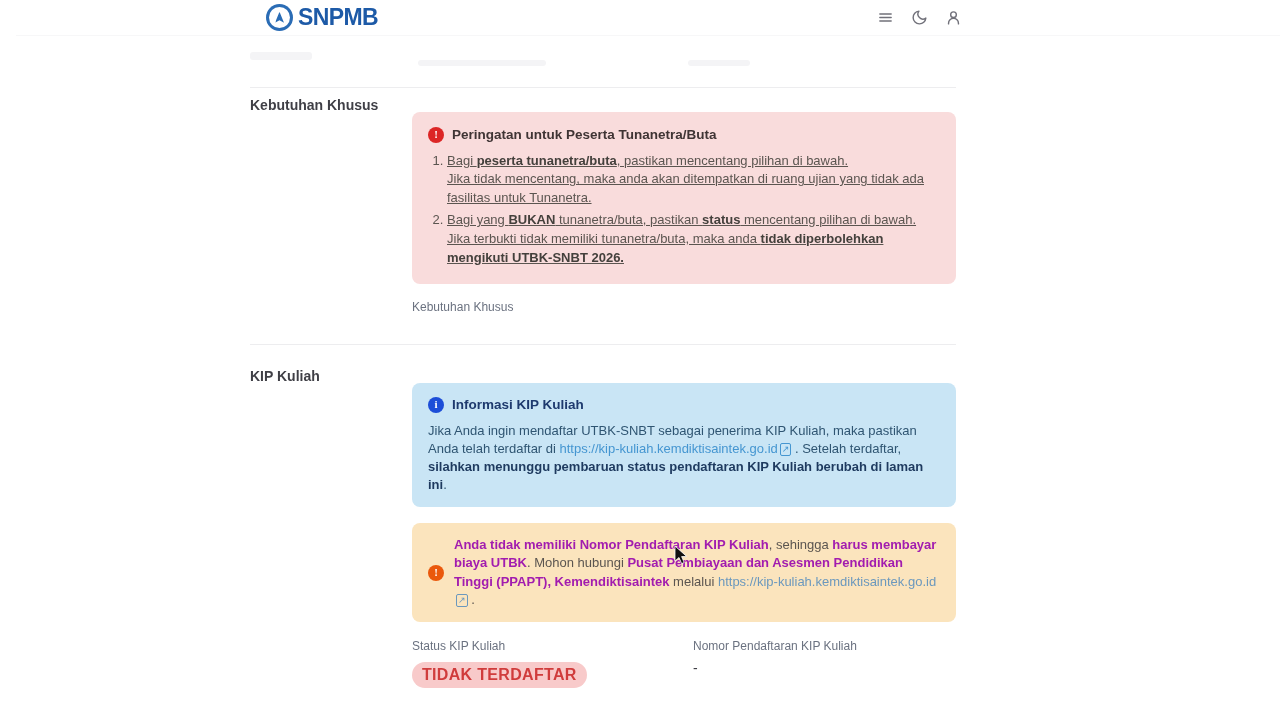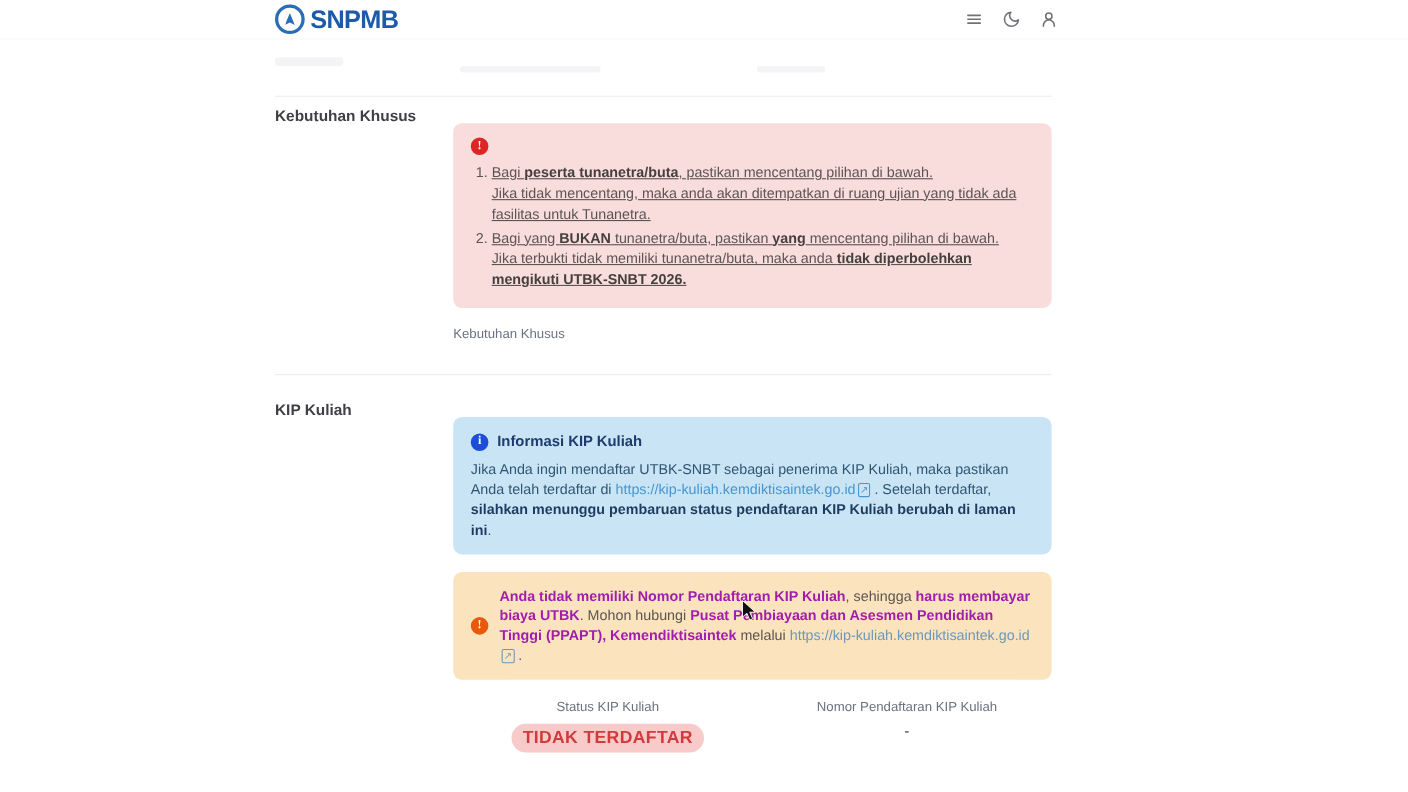--- a/index.html
+++ b/index.html
@@ -2,21 +2,21 @@
 <html><head>
 <meta charset="utf-8">
 <style>
   * { box-sizing: border-box; margin: 0; padding: 0; }
   html,body { width:1280px; height:720px; overflow:hidden; }
   body {
     font-family: "Liberation Sans", sans-serif;
     background:#ffffff; color:#3f3f46; position:relative;
   }
   
-  .header { position:absolute; top:0; left:0; right:0; height:36px; background:#fff; border-bottom:1px solid #f7f7f8; z-index:5; }
+  .header { position:absolute; top:0; left:16px; right:0; height:36px; background:#fff; border-bottom:1px solid #f7f7f8; z-index:5; }
   .brand { position:absolute; left:250px; top:4px; display:flex; align-items:center; gap:5px; }
   .emblem { width:27px; height:27px; border-radius:50%; background:#2a6cb5; position:relative; flex:none; }
   .emblem::before { content:""; position:absolute; inset:3px; background:#fff; border-radius:50%; }
   .emblem::after { content:""; position:absolute; left:50%; top:50%; width:9px; height:11px;
     transform:translate(-50%,-52%); background:#2a6cb5; clip-path:polygon(50% 0,100% 100%,50% 78%,0 100%); }
   .brand-text { font-size:23px; font-weight:800; color:#1d5aa7; letter-spacing:-0.6px; }
   .header-icons { position:absolute; right:318px; top:9px; display:flex; gap:17px; align-items:center; }
   .hicon { width:17px; height:17px; color:#71717a; cursor:pointer; }
   .hicon svg { width:100%; height:100%; display:block; }
   
@@ -49,21 +49,21 @@
   .alert-info .b { color:#1e3a5f; }
   .alert-warn .b { color:#a21caf; }
   a.lnk { text-decoration:none; cursor:pointer; }
   .alert-info a.lnk { color:#4596d1; }
   .alert-warn a.lnk { color:#6b98bd; }
   .ext { display:inline-block; font-size:9px; border:1px solid currentColor; border-radius:2px;
     padding:0 1px; line-height:1.2; margin-left:2px; transform:translateY(-1px); }
   
   .field-label { font-size:12px; color:#6b7280; }
   .field-value { font-size:14px; color:#3f3f46; margin-top:7px; }
-  .fields-row { display:flex;text-align:center; }
+  .fields-row { display:flex; }
   .fcol-left { flex:0 0 281px; }
   .fcol-right { flex:1; }
   .badge { display:inline-block; margin-top:9px; padding:4px 10px; border-radius:9999px;
     background:#f8caca; color:#d03c3c; font-size:16px; font-weight:700; letter-spacing:.02em; }
   
   .sec1 { padding-top:8px; }
   .sec1 .alert-danger { margin-top:16px; }
   .sec1 .field { margin-top:16px; }
   .div1 { margin-top:30px; }
   .sec2 { padding-top:22px; }
@@ -112,24 +112,25 @@
   </div>
 
   <div class="section sec1">
     <div class="label-col">
       <div class="section-label">Kebutuhan Khusus</div>
     </div>
     <div class="content-col">
       <div class="alert alert-danger">
         <div class="alert-title-row">
           <span class="circle-icon ci-red">!</span>
+          <span class="alert-title">Peringatan untuk Peserta Tunanetra/Buta</span>
         </div>
         <ol>
           <li><span>Bagi </span><span class="b">peserta tunanetra/buta</span><span>, pastikan mencentang pilihan di bawah.</span><br><span>Jika tidak mencentang, maka anda akan ditempatkan di ruang ujian yang tidak ada fasilitas untuk Tunanetra.</span></li>
-          <li><span>Bagi yang </span><span class="b">BUKAN</span><span> tunanetra/buta, pastikan </span><span class="b">yang</span><span> mencentang pilihan di bawah.</span><br><span>Jika terbukti tidak memiliki tunanetra/buta, maka anda </span><span class="b">tidak diperbolehkan mengikuti UTBK-SNBT 2026.</span></li>
+          <li><span>Bagi yang </span><span class="b">BUKAN</span><span> tunanetra/buta, pastikan </span><span class="b">status</span><span> mencentang pilihan di bawah.</span><br><span>Jika terbukti tidak memiliki tunanetra/buta, maka anda </span><span class="b">tidak diperbolehkan mengikuti UTBK-SNBT 2026.</span></li>
         </ol>
       </div>
       <div class="field">
         <div class="field-label">Kebutuhan Khusus</div>
       </div>
     </div>
   </div>
 
   <hr class="divider div1">
 

